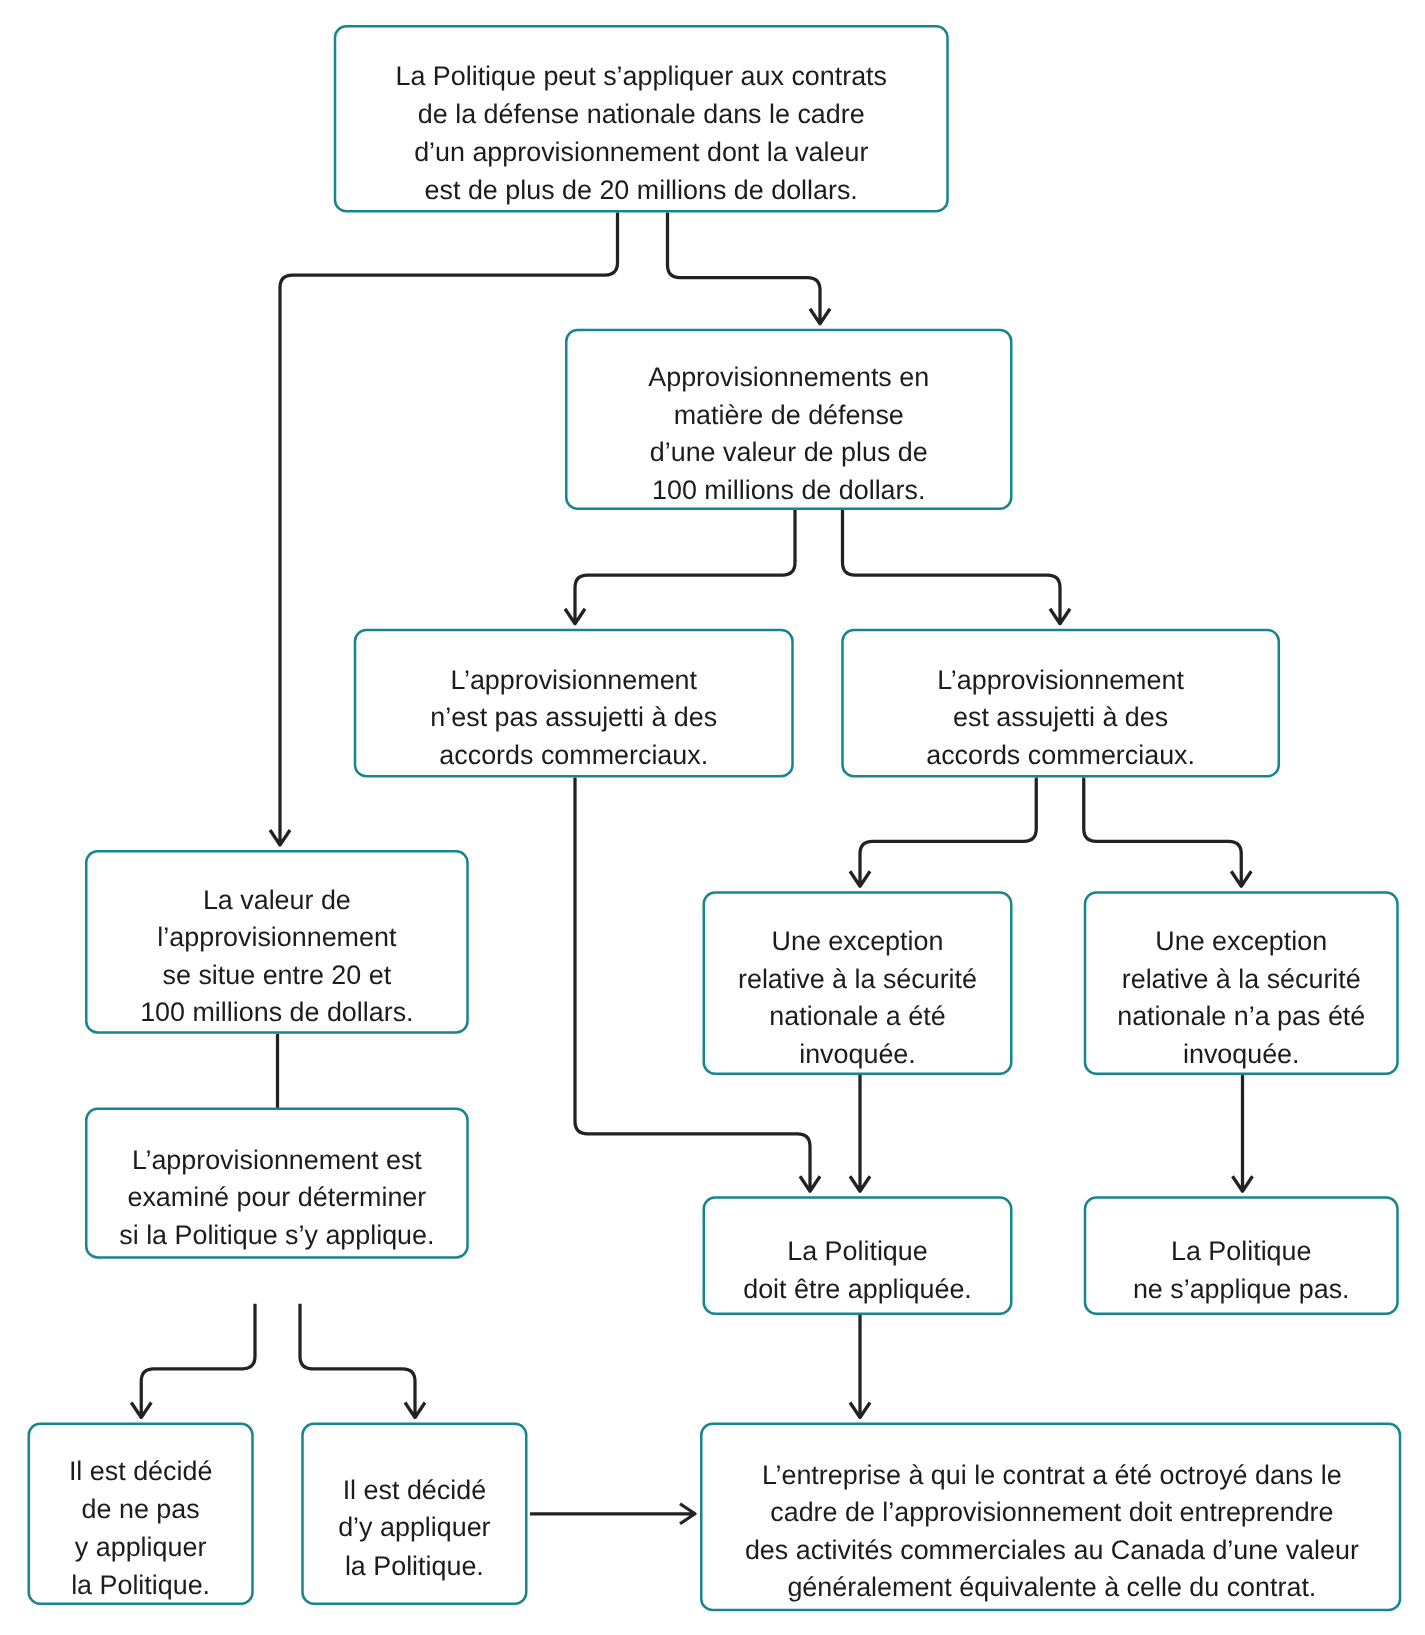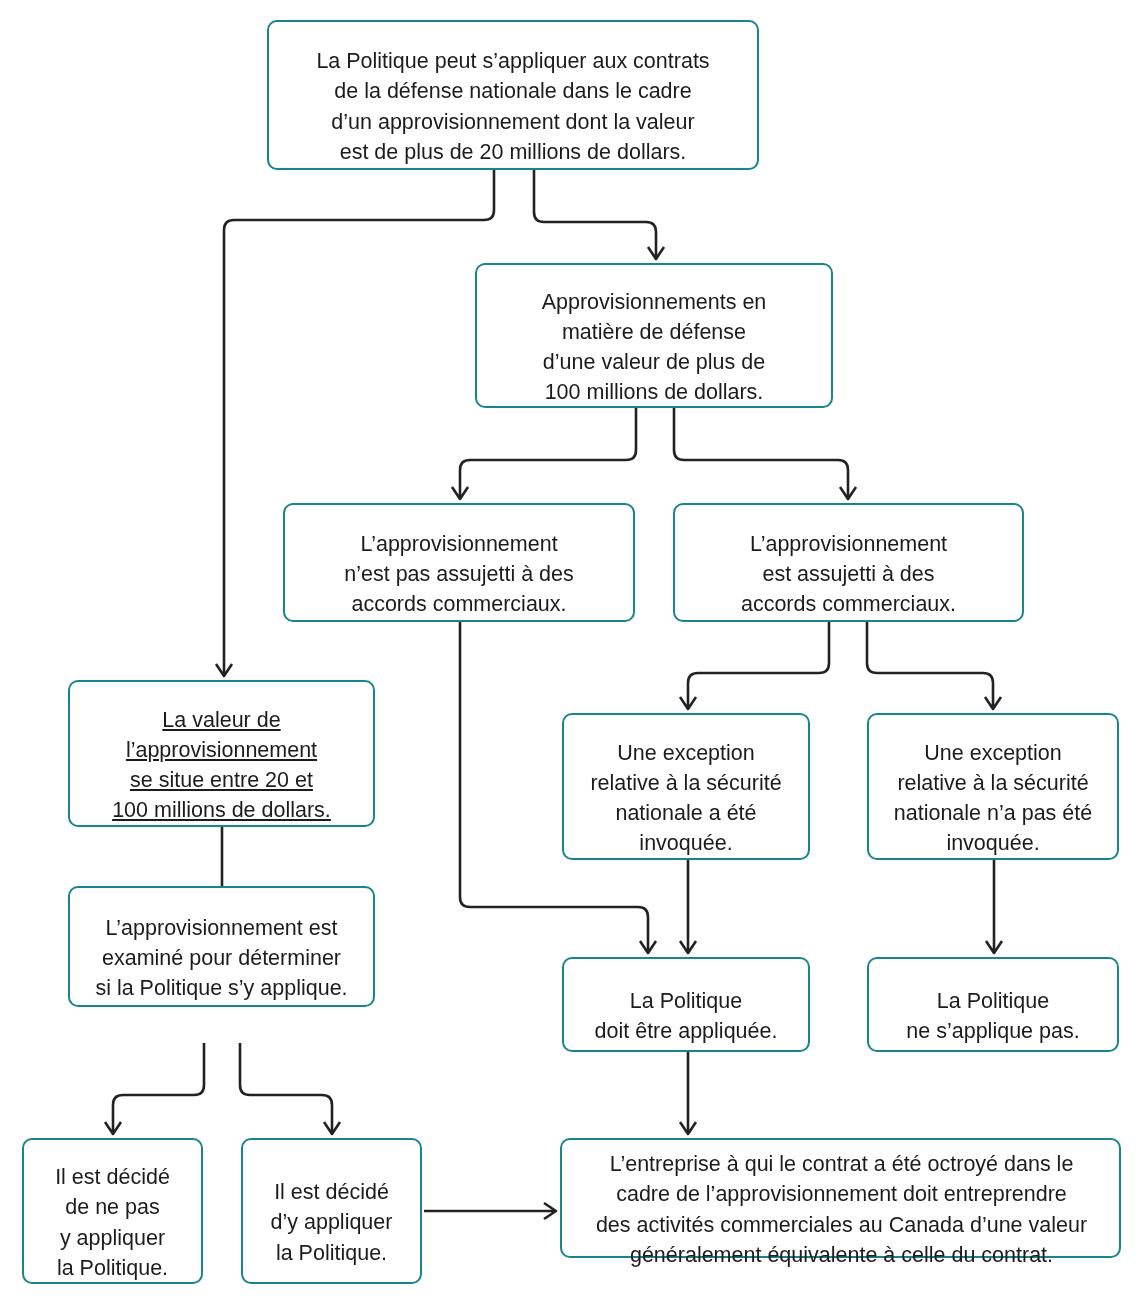--- a/index.html
+++ b/index.html
@@ -63,40 +63,40 @@
     <path d="M424 1211 H556 M544 1203 L556 1211 L544 1219"></path>
   </svg>
 
   <div class="node" style="left:267px;top:20px;width:492px;height:150px;">
     <span>La Politique peut s’appliquer aux contrats
 de la défense nationale dans le cadre
 d’un approvisionnement dont la valeur
 est de plus de 20 millions de dollars.</span>
   </div>
 
-  <div class="node" style="left:475px;top:263px;width:358px;height:145px;">
+  <div class="node" style="left:452px;top:263px;width:358px;height:145px;">
     <span>Approvisionnements en
 matière de défense
 d’une valeur de plus de
 100 millions de dollars.</span>
   </div>
 
   <div class="node" style="left:283px;top:503px;width:352px;height:119px;">
     <span>L’approvisionnement
 n’est pas assujetti à des
 accords commerciaux.</span>
   </div>
 
   <div class="node" style="left:673px;top:503px;width:351px;height:119px;">
     <span>L’approvisionnement
 est assujetti à des
 accords commerciaux.</span>
   </div>
 
-  <div class="node" style="left:68px;top:680px;width:307px;height:147px;text-decoration:underline;">
+  <div class="node" style="left:68px;top:680px;width:307px;height:147px;">
     <span>La valeur de
 l’approvisionnement
 se situe entre 20 et
 100 millions de dollars.</span>
   </div>
 
   <div class="node" style="left:562px;top:713px;width:248px;height:147px;">
     <span>Une exception
 relative à la sécurité
 nationale a été
@@ -132,20 +132,20 @@
 y appliquer
 la Politique.</span>
   </div>
 
   <div class="node" style="left:241px;top:1138px;width:181px;height:146px;">
     <span>Il est décidé
 d’y appliquer
 la Politique.</span>
   </div>
 
-  <div class="node" style="left:560px;top:1138px;width:561px;height:120px;padding-left:12px;">
+  <div class="node" style="left:560px;top:1138px;width:561px;height:151px;padding-left:12px;">
     <span>L’entreprise à qui le contrat a été octroyé dans le
 cadre de l’approvisionnement doit entreprendre
 des activités commerciales au Canada d’une valeur
 généralement équivalente à celle du contrat.</span>
   </div>
 
 </div>
 
 </body></html>

